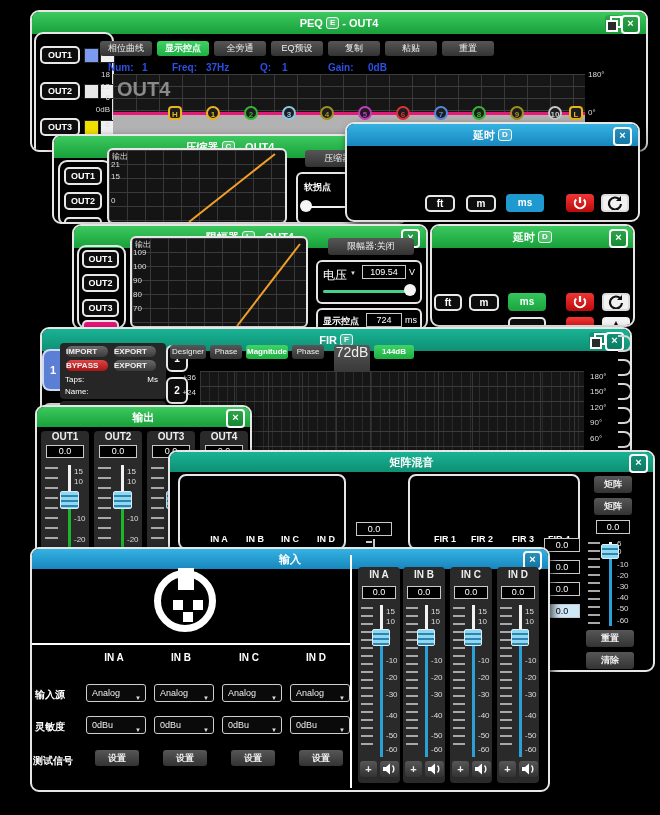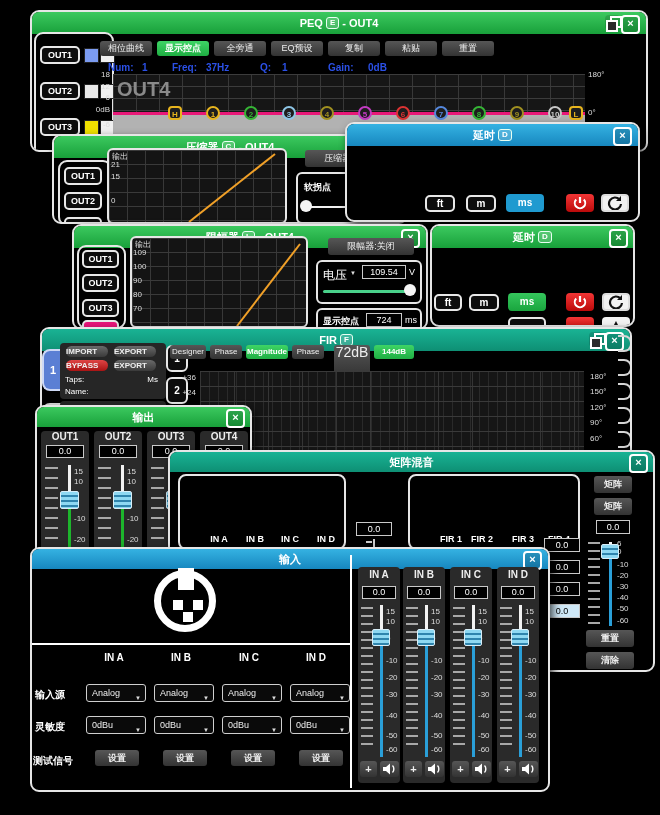--- a/index.html
+++ b/index.html
@@ -355,21 +355,21 @@
     <div style="position:absolute;left:8px;top:22px;width:168px;height:76px;border:2px solid #e6e6e6;border-radius:8px;box-sizing:border-box;">
       <span class="lbl" style="left:24px;top:58px;width:30px;text-align:center;font-weight:bold;">IN A</span>
       <span class="lbl" style="left:60px;top:58px;width:30px;text-align:center;font-weight:bold;">IN B</span>
       <span class="lbl" style="left:95px;top:58px;width:30px;text-align:center;font-weight:bold;">IN C</span>
       <span class="lbl" style="left:131px;top:58px;width:30px;text-align:center;font-weight:bold;">IN D</span>
     </div>
     <div class="vbox" style="left:186px;top:70px;width:36px;height:14px;line-height:12px;">0.0</div>
     <div style="position:absolute;left:203px;top:87px;width:2px;height:9px;background:#ccc;"></div>
     <div style="position:absolute;left:196px;top:89px;width:6px;height:2px;background:#ccc;"></div>
     <div style="position:absolute;left:238px;top:22px;width:172px;height:76px;border:2px solid #e6e6e6;border-radius:8px;box-sizing:border-box;">
-      <span class="lbl" style="left:24px;top:58px;width:34px;text-align:center;font-weight:bold;">FIR 1</span>
+      <span class="lbl" style="left:24px;top:58px;width:34px;font-weight:bold;">FIR 1</span>
       <span class="lbl" style="left:61px;top:58px;width:34px;text-align:left;font-weight:bold;">FIR 2</span>
       <span class="lbl" style="left:96px;top:58px;width:34px;text-align:center;font-weight:bold;">FIR 3</span>
       <span class="lbl" style="left:132px;top:58px;width:34px;text-align:center;font-weight:bold;">FIR 4</span>
     </div>
     <div class="vbox" style="left:374px;top:86px;width:36px;height:14px;line-height:12px;">0.0</div>
     <div class="vbox" style="left:374px;top:108px;width:36px;height:14px;line-height:12px;">0.0</div>
     <div class="vbox" style="left:374px;top:130px;width:36px;height:14px;line-height:12px;">0.0</div>
     <div class="vbox" style="left: 374px; top: 152px; width: 36px; height: 14px; line-height: 12px; color: rgb(0, 0, 0); background-color: rgb(207, 232, 247);">0.0</div>
     <div class="btn" style="left:424px;top:24px;width:38px;height:17px;line-height:17px;font-weight:bold;">矩阵</div>
     <div class="btn" style="left:424px;top:46px;width:38px;height:17px;line-height:17px;font-weight:bold;">矩阵</div>

